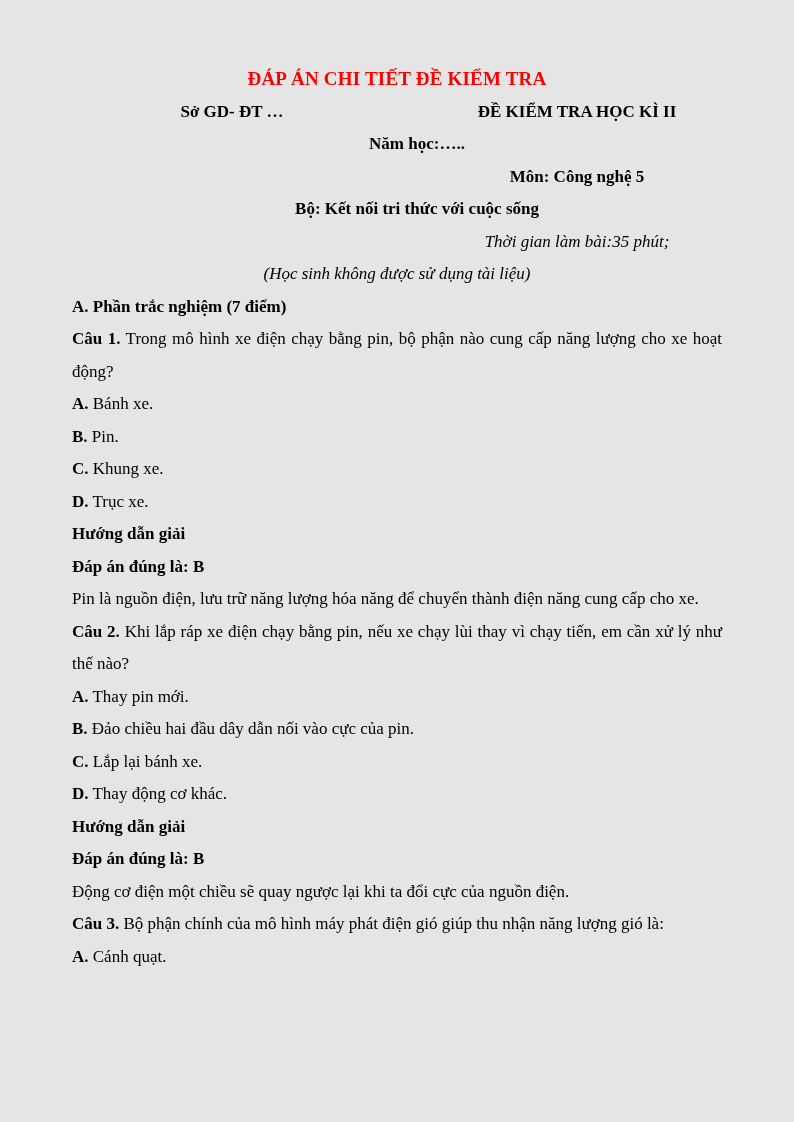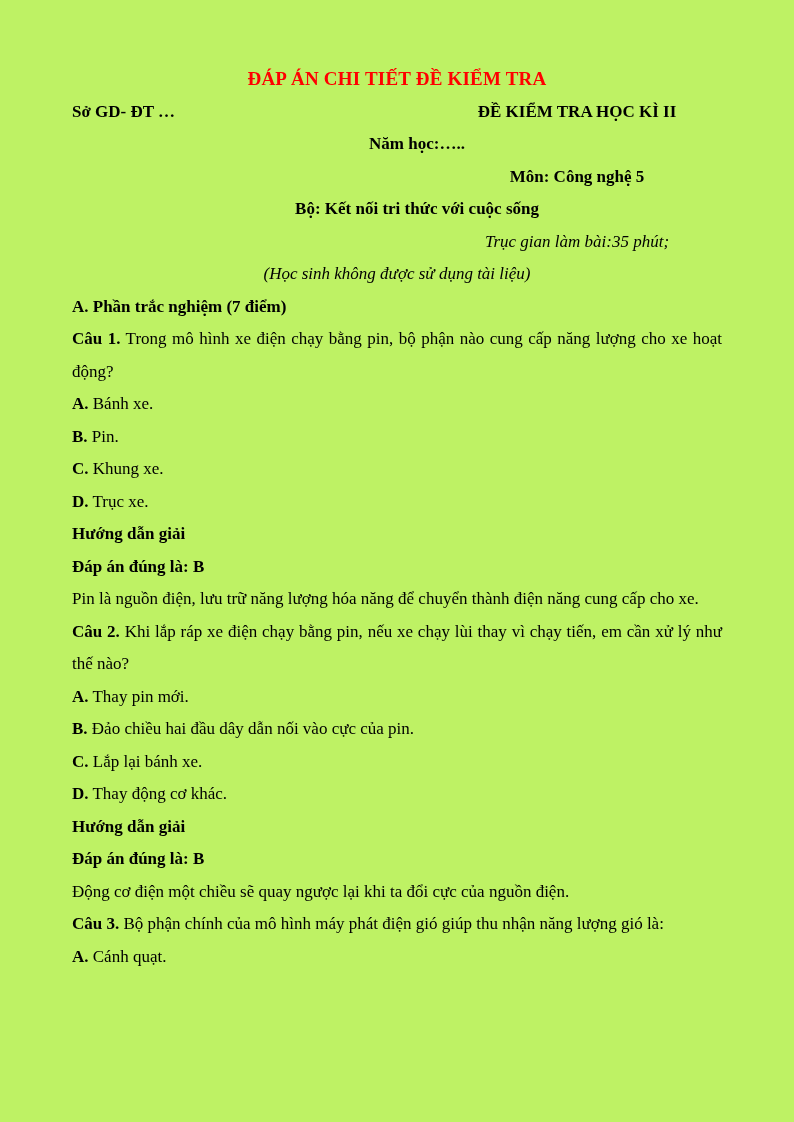--- a/index.html
+++ b/index.html
@@ -3,35 +3,35 @@
 <meta charset="utf-8">
 <style>
   html, body { margin: 0; padding: 0; background: #ffffff; }
   .page {
     position: relative;
     width: 794px;
     height: 1122px;
     box-sizing: border-box;
     margin: 0 auto;
     padding: 63px 72px 0 72px;
-    background: #bef264;
+    background: #e5e5e5;
     color: #000000;
     font-family: "Liberation Serif", "DejaVu Serif", serif;
     font-size: 17px;
     overflow: hidden;
   }
   .line { line-height: 32.5px; min-height: 32.5px; margin: 0; }
   .just { text-align: justify; }
   .center { text-align: center; }
   .b { font-weight: bold; }
   .i { font-style: italic; }
   .red { color: #ff0000; }
   .title { font-size: 19px; letter-spacing: 0.2px; }
   .hdr-row { display: flex; }
-  .hdr-left { width: 320px; }
+  .hdr-left { width: 320px; text-align: center; }
   .hdr-right { flex: 1; text-align: center; padding-left: 40px; }
   .student-line { white-space: nowrap; overflow: hidden; }
 </style>
 </head>
 <body>
 
 <div class="page">
 
   <div class="line center b red title">ĐÁP ÁN CHI TIẾT ĐỀ KIỂM TRA</div>
 
@@ -45,21 +45,21 @@
     </div>
     <div class="hdr-row">
       <div class="hdr-left line"></div>
       <div class="hdr-right line b">Môn: Công nghệ 5</div>
     </div>
     <div class="hdr-row">
       <div class="hdr-right line b">Bộ: Kết nối tri thức với cuộc sống</div>
     </div>
     <div class="hdr-row">
       <div class="hdr-left line"></div>
-      <div class="hdr-right line i">Trục gian làm bài:35 phút;</div>
+      <div class="hdr-right line i">Thời gian làm bài:35 phút;</div>
     </div>
   </div>
 
   <div class="line center i">(Học sinh không được sử dụng tài liệu)</div>
 
 
   <div class="line b">A. Phần trắc nghiệm (7 điểm)</div>
 
   <div>
     <p class="line just"><span class="b">Câu 1.</span><span> Trong mô hình xe điện chạy bằng pin, bộ phận nào cung cấp năng lượng cho xe hoạt động?</span></p>

